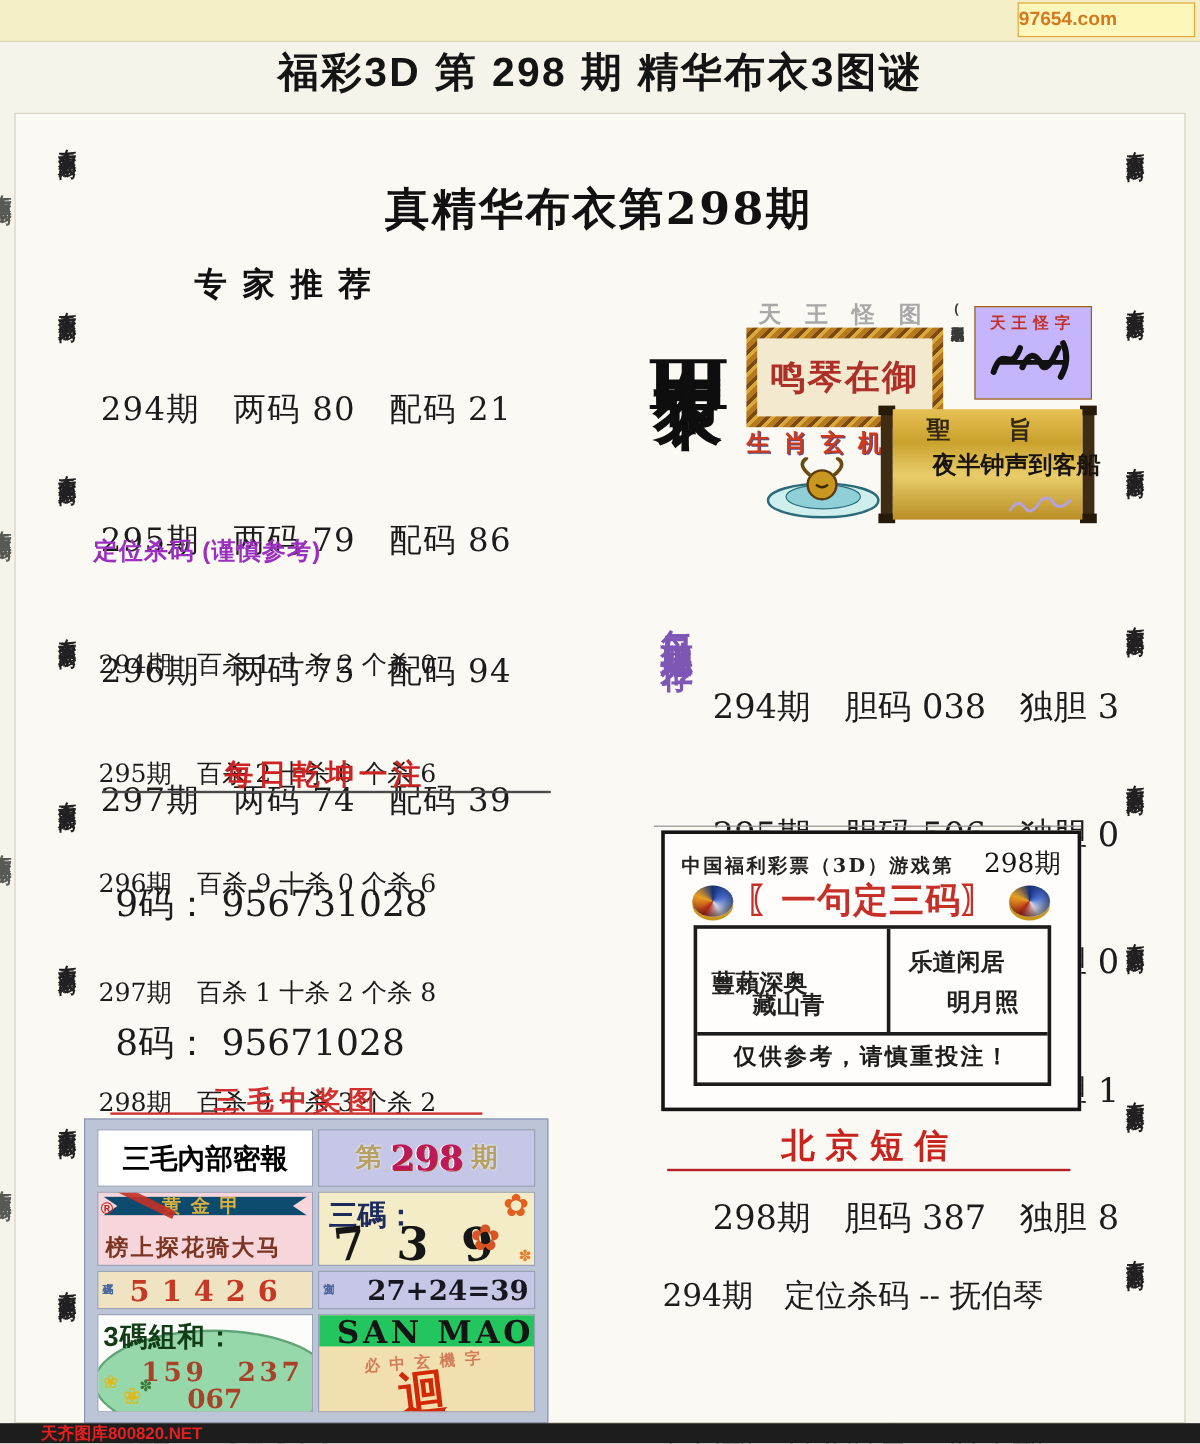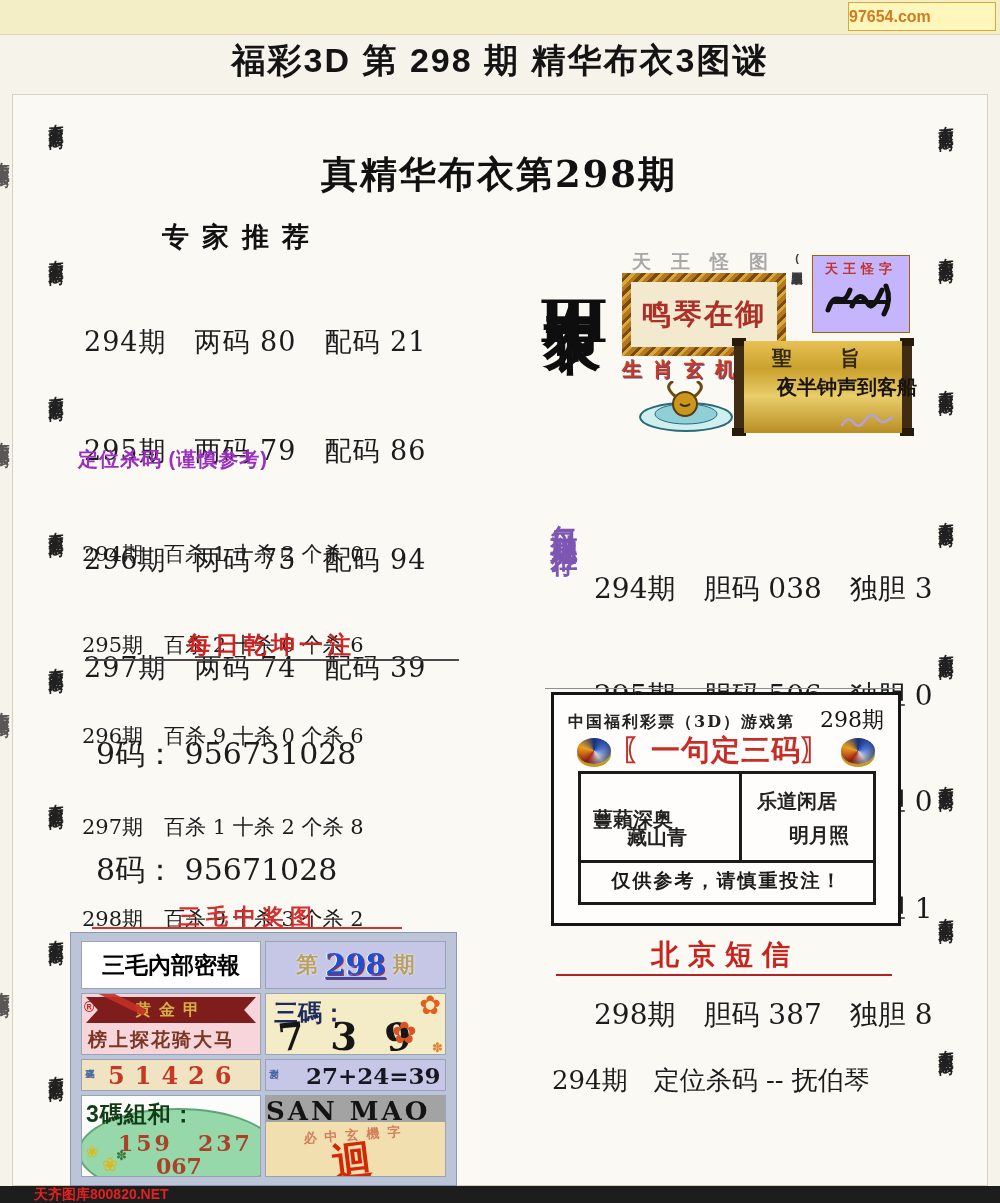--- a/index.html
+++ b/index.html
@@ -39,24 +39,24 @@
             font:bold 22px "DejaVu Serif",serif;color:#d23030;letter-spacing:6px;}
   .sm-line{position:absolute;left:92px;top:927px;width:310px;height:2px;background:#cc3434;}
 
   
   .card{position:absolute;left:70px;top:932px;width:385px;height:252px;background:#bcc4d8;border:1px solid #8c96ae;}
   .cell{position:absolute;border:1px solid #9aa2b8;box-sizing:border-box;overflow:hidden;}
   .r1c1{left:10px;top:8px;width:180px;height:48px;background:#fff;display:flex;align-items:center;justify-content:center;
         font:bold 23px "Liberation Sans",sans-serif;color:#000;}
   .r1c2{left:194px;top:8px;width:181px;height:48px;background:#c6c7e6;display:flex;align-items:center;justify-content:center;}
   .issue-deco{color:#b7a064;font:bold 22px "DejaVu Serif",serif;text-shadow:0 0 2px #fff;}
-  .issue-num{color:#1d4ed8;font:bold 29px "DejaVu Serif",serif;margin:12px 7px;
-             text-shadow:-1px 0 #fff,1px 1px 0 #b03020;text-decoration:underline;}
+  .issue-num{color:#be185d;font:bold 29px "DejaVu Serif",serif;margin:12px 7px;
+             text-shadow:-1px 0 #fff,1px 1px 0 #b03020;}
   .r2c1{left:10px;top:60px;width:180px;height:62px;background:#f6d6da;}
-  .banner{position:absolute;left:4px;top:3px;width:170px;height:26px;background:#7f1d1d;
+  .banner{position:absolute;left:4px;top:3px;width:170px;height:16px;background:#0c4a6e;
           clip-path:polygon(0 0,100% 0,93% 50%,100% 100%,0 100%,7% 50%);
           display:flex;align-items:center;justify-content:center;
           color:#d8b040;font:bold 16px "DejaVu Serif",serif;letter-spacing:8px;}
   .slash{position:absolute;left:6px;top:2px;width:60px;height:7px;background:#c43026;transform:rotate(26deg);opacity:.9;}
   .regmark{position:absolute;left:2px;top:5px;color:#c02020;font:bold 14px "Liberation Sans",sans-serif;z-index:2;}
   .riddle{position:absolute;left:6px;top:33px;font:bold 19px "DejaVu Serif",serif;color:#7c3522;letter-spacing:2px;}
   .r2c2{left:194px;top:60px;width:181px;height:62px;background:#f4ecc6;}
   .sanma-label{position:absolute;left:8px;top:3px;font:bold 24px "Liberation Sans",sans-serif;color:#1d2a5e;}
   .digits{position:absolute;left:12px;top:20px;display:flex;gap:27px;font:bold 38px "DejaVu Serif",serif;color:#161616;}
   .d0{transform:rotate(-6deg);} .d1{transform:rotate(4deg);} .d2{transform:rotate(-9deg);}
@@ -73,22 +73,22 @@
   .r3val2{position:absolute;left:40px;top:2px;font:bold 23px "DejaVu Serif",serif;color:#17171f;}
   .r4c1{left:10px;top:162px;width:180px;height:82px;background:#fcfcfa;}
   .ellipse{position:absolute;left:-4px;top:12px;width:196px;height:84px;background:#97d8ab;border:2px solid #5fa477;border-radius:50%;}
   .zuhe-label{position:absolute;left:4px;top:3px;font:bold 23px "Liberation Sans",sans-serif;color:#113c16;letter-spacing:1px;}
   .zline1{position:absolute;left:36px;top:33px;font:bold 22px "DejaVu Serif",serif;color:#a8432a;letter-spacing:3px;}
   .zline2{position:absolute;left:74px;top:57px;font:bold 22px "DejaVu Serif",serif;color:#a8432a;}
   .dd1{left:4px;bottom:16px;color:#e0b818;font-size:15px;}
   .dd2{left:20px;bottom:2px;color:#e0b818;font-size:19px;}
   .dd3{left:34px;bottom:14px;color:#3f7a3a;font-size:13px;}
   .r4c2{left:194px;top:162px;width:181px;height:82px;background:#f1dfb0;}
-  .enname{position:absolute;left:0;top:0;width:100%;height:26px;background:#a3a3a3;
-          font:bold 26px "DejaVu Serif",serif;letter-spacing:3px;text-align:left;color:#141414;}
+  .enname{position:absolute;left:0;top:0;width:100%;height:26px;background:#22c55e;
+          font:bold 26px "DejaVu Serif",serif;letter-spacing:3px;text-align:right;color:#141414;}
   .stamp-small{position:absolute;left:8px;top:30px;width:164px;text-align:center;
                font:bold 13px "DejaVu Serif",serif;color:rgba(190,60,30,.6);letter-spacing:8px;transform:rotate(-4deg);}
   .stamp-big{position:absolute;left:66px;top:38px;font:bold 40px "DejaVu Serif",serif;color:#d22806;transform:rotate(-7deg);}
 
   
   .vtitle{position:absolute;left:534px;top:260px;writing-mode:vertical-rl;text-orientation:upright;
           font:bold 57px "DejaVu Serif",serif;letter-spacing:7px;color:#0e0e0e;}
   .faint-title{position:absolute;left:632px;top:249px;font:bold 19px "DejaVu Serif",serif;color:#a8a8a8;letter-spacing:20px;}
   .ornate{position:absolute;left:622px;top:273px;width:164px;height:83px;box-sizing:border-box;padding:9px;
           background:repeating-linear-gradient(135deg,#b57a20 0 4px,#7a4a10 4px 7px,#d9a83c 7px 10px);}

